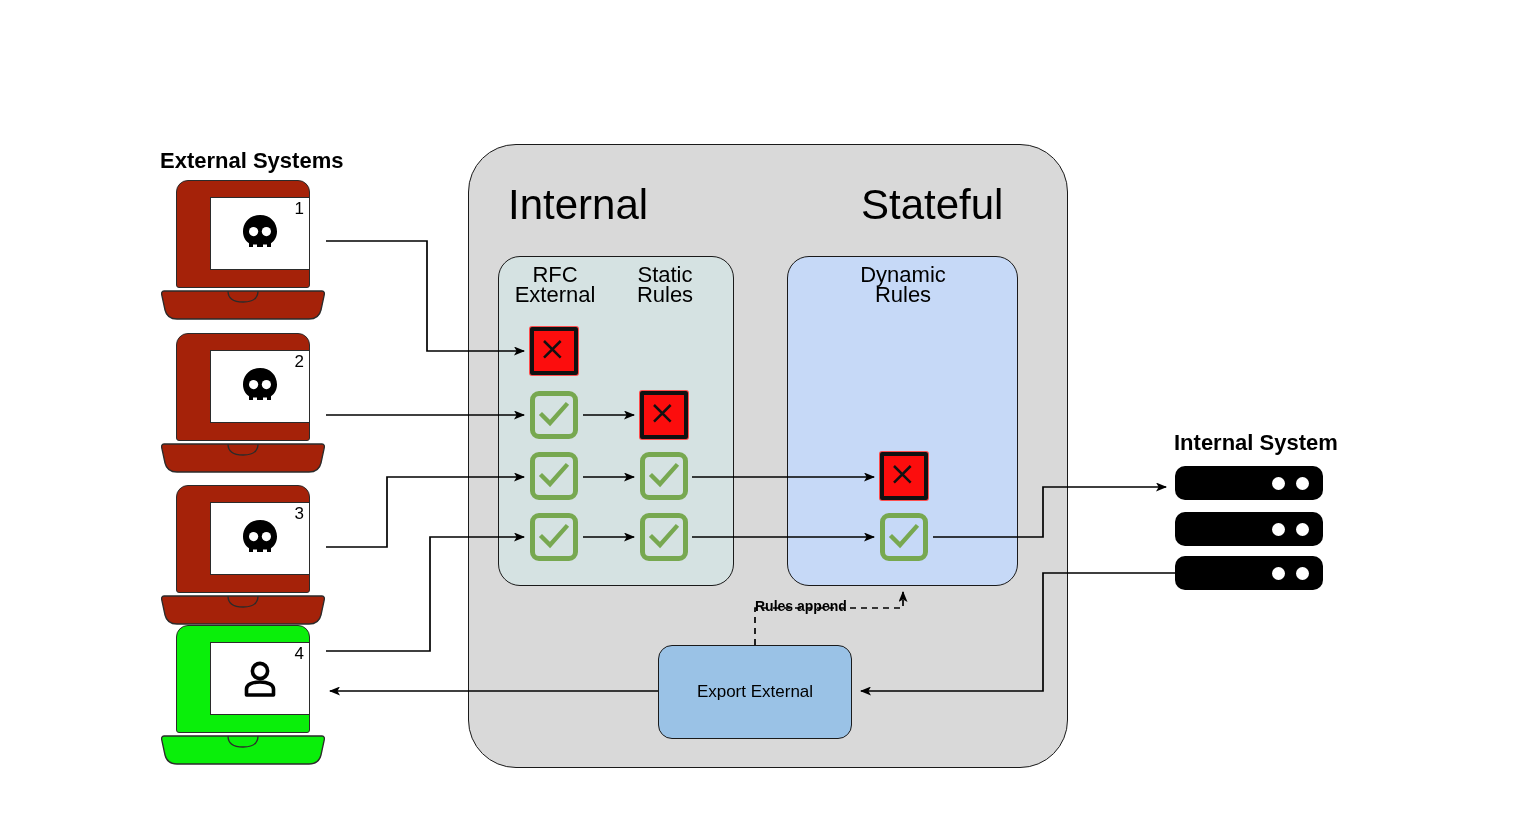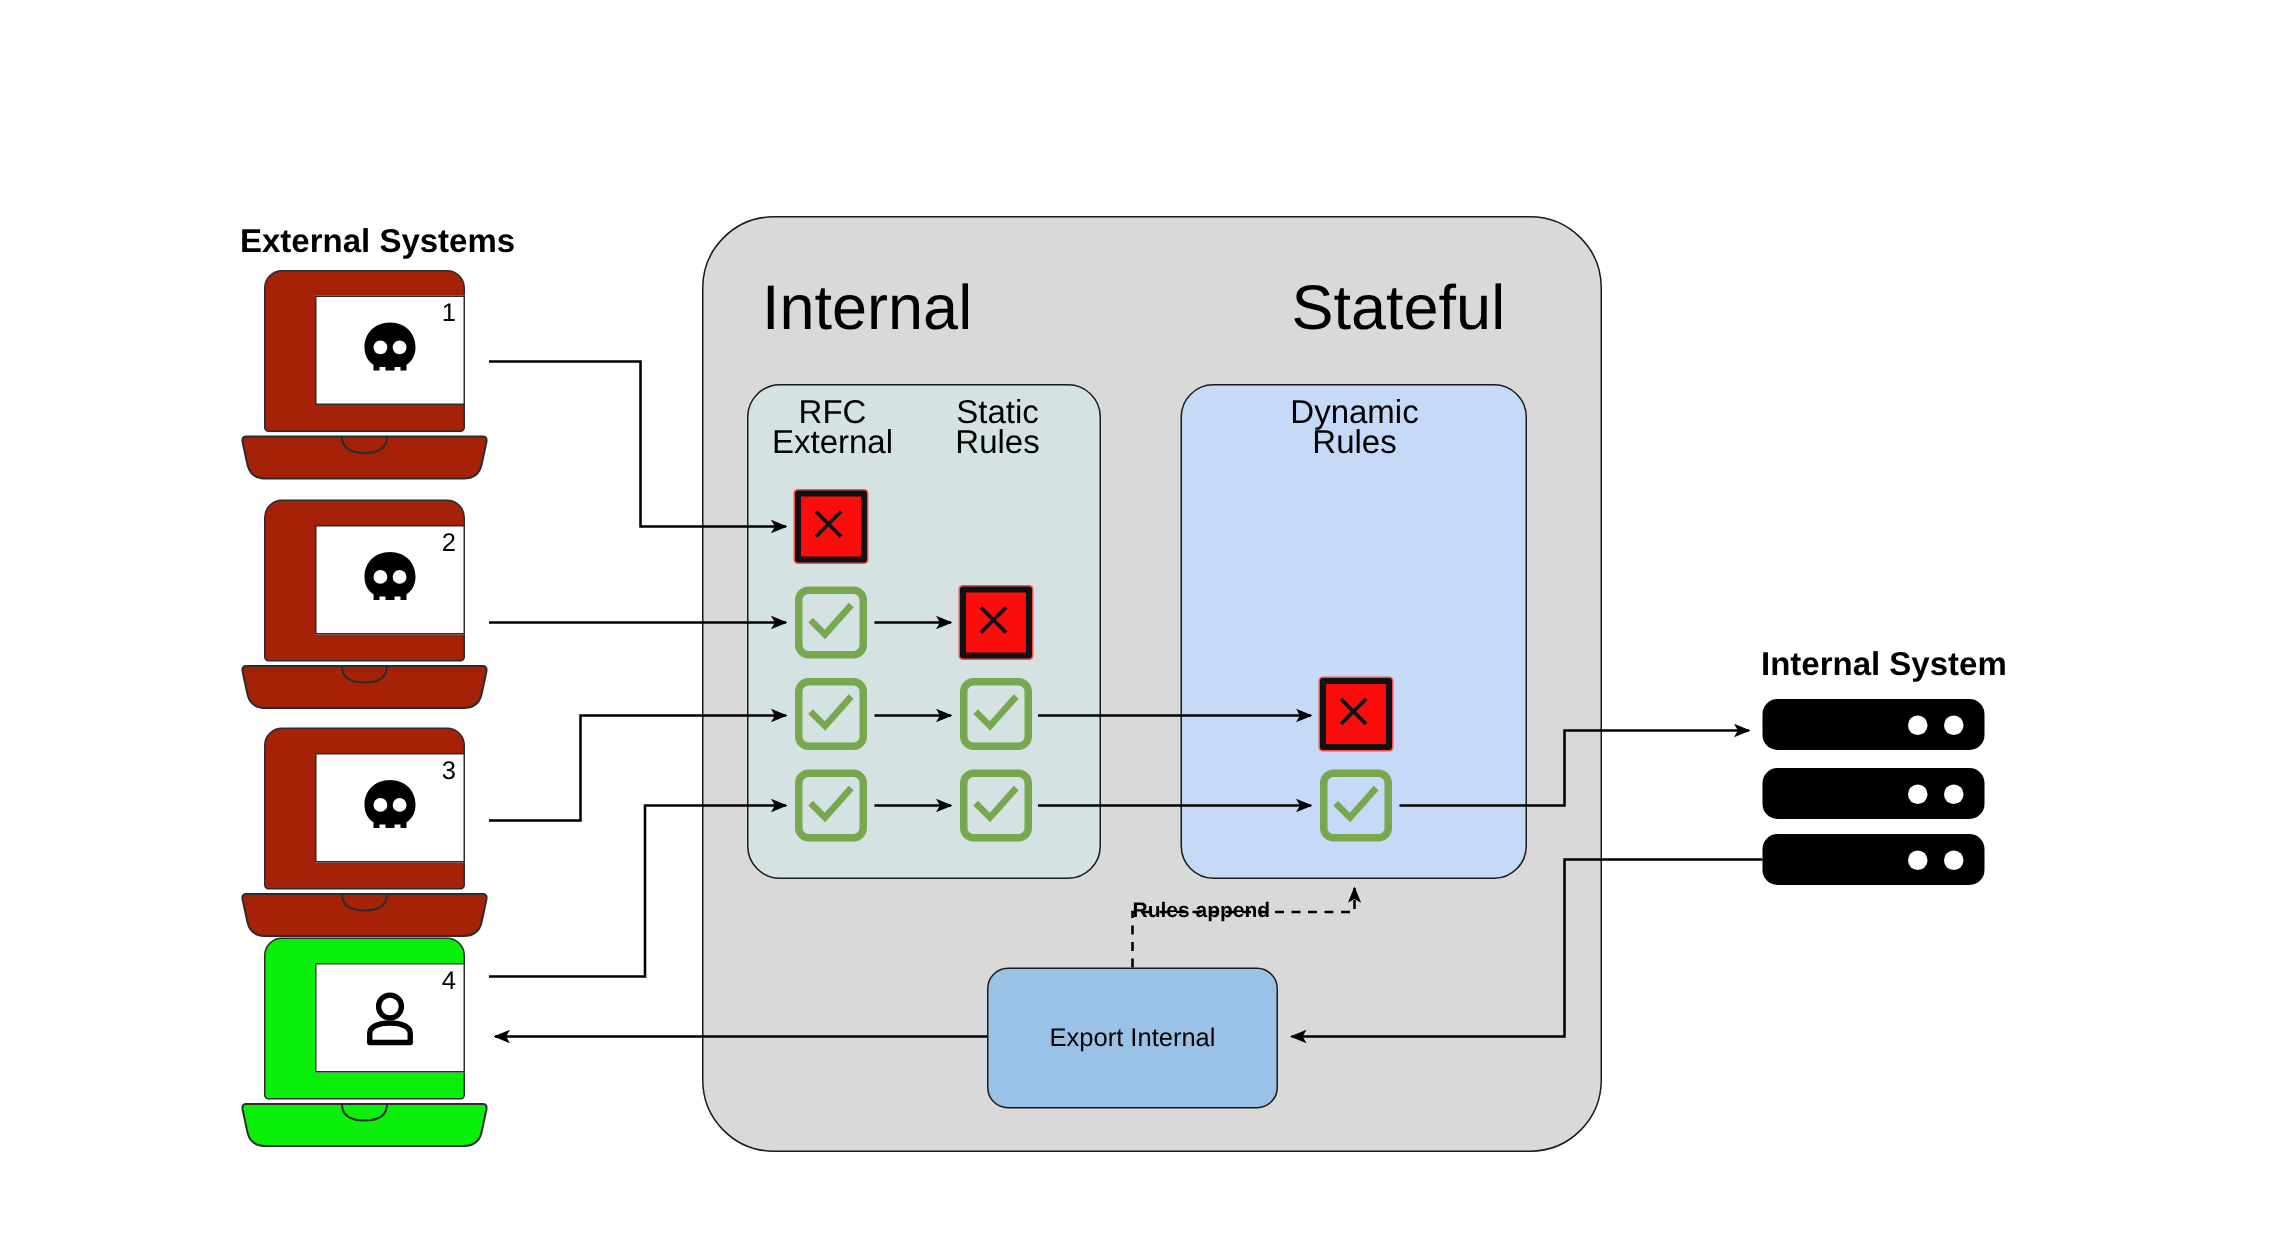--- a/index.html
+++ b/index.html
@@ -428,18 +428,18 @@
   <div class="server-unit" id="server-2">
     <span class="led a"></span>
     <span class="led b"></span>
   </div>
   <div class="server-unit" id="server-3">
     <span class="led a"></span>
     <span class="led b"></span>
   </div>
 
   <div id="export-analyzer">
-    <span>Export Internal</span>
+    <span>Export External</span>
   </div>
 
   <div id="lbl-rules-append">Rules append</div>
 
 </div>
 
 </body></html>

